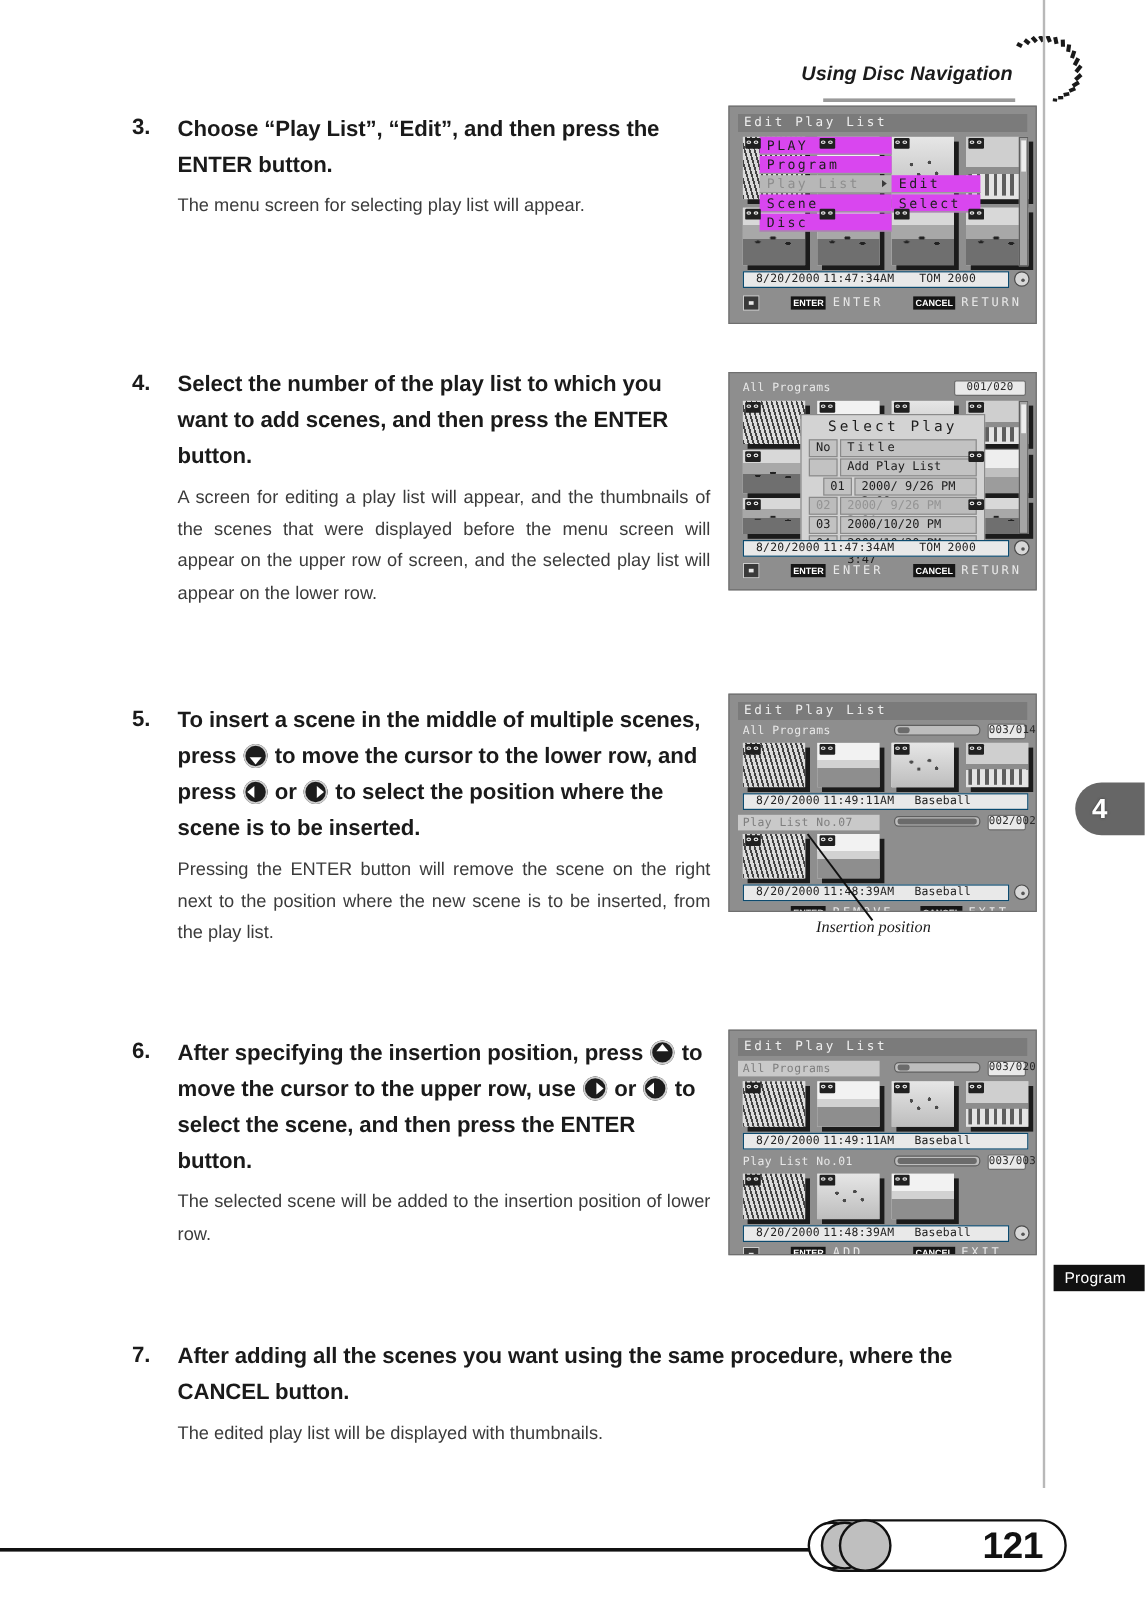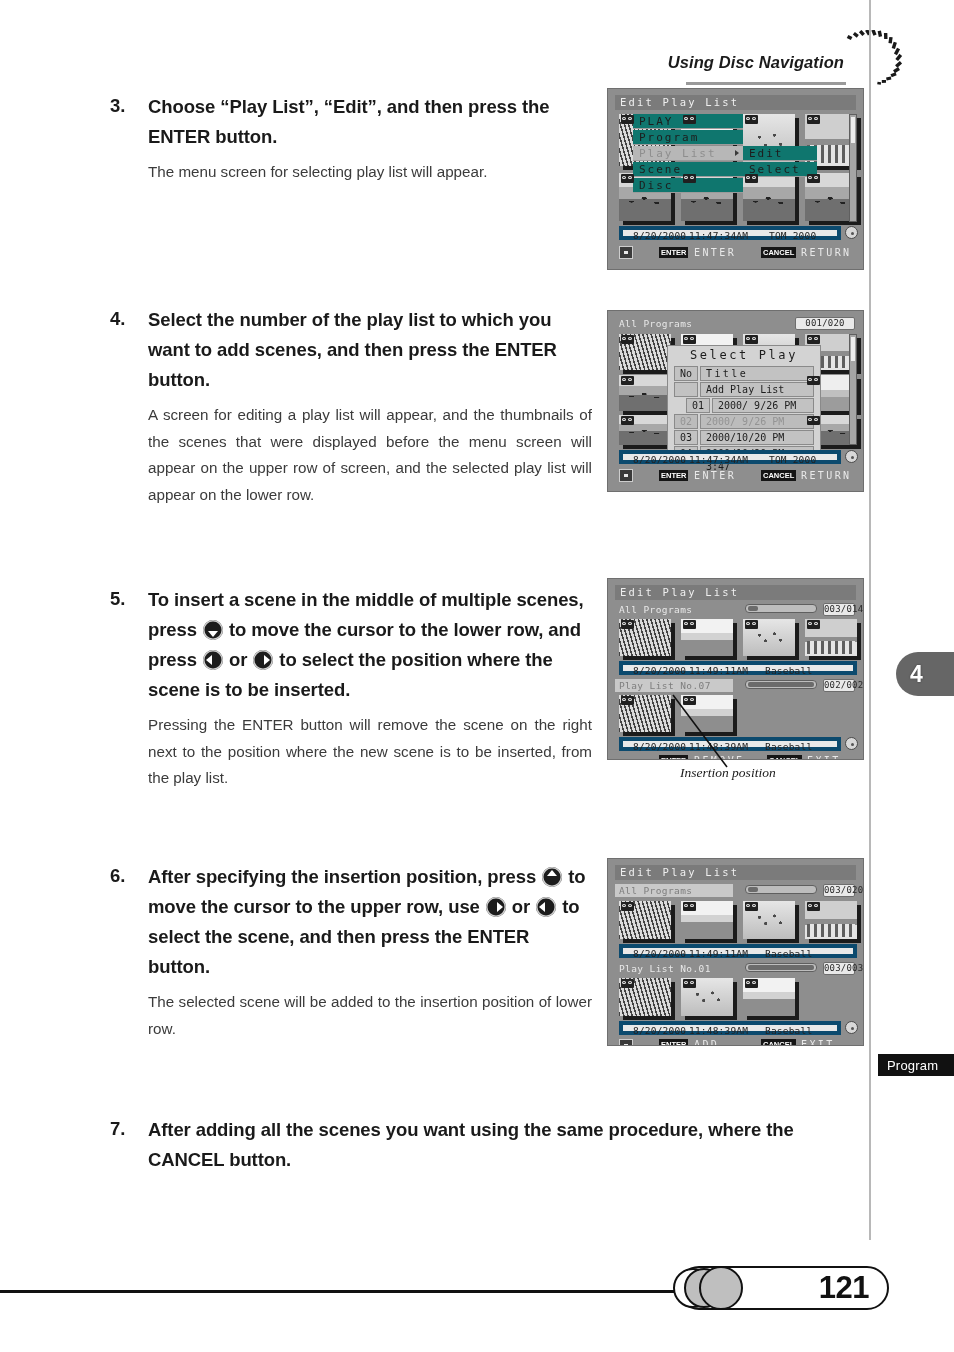--- a/index.html
+++ b/index.html
@@ -195,21 +195,21 @@
   .tex-players::after{
     content:"";position:absolute;left:10%;right:10%;top:34%;height:44%;
     background:
       radial-gradient(ellipse at 18% 60%,#222 0 2.4px,transparent 2.8px),
       radial-gradient(ellipse at 48% 44%,#222 0 2.4px,transparent 2.8px),
       radial-gradient(ellipse at 78% 66%,#222 0 2.4px,transparent 2.8px);
   }
 
   .statusbar{
     position:absolute;height:14px;background:#e9e9e9;color:#222222;
-    border:4px solid #0c4a6e;font-size:9.5px;line-height:12px;
+    border:1px solid #0c4a6e;font-size:9.5px;line-height:12px;
     box-sizing:border-box;letter-spacing:.2px;
   }
   .statusbar span{position:absolute;white-space:nowrap;}
   .guidebar{position:absolute;height:15px;left:0;right:0;}
   .guidebar .pad{
     position:absolute;left:4px;top:1px;width:14px;height:13px;
     background:#3a3a3a;border:1px solid #cdcdcd;box-sizing:border-box;
   }
   .guidebar .pad::after{
     content:"";position:absolute;left:4px;top:4px;width:4px;height:3px;
@@ -229,21 +229,21 @@
     background:#d8d8d8;border:1px solid #4a4a4a;box-sizing:border-box;
   }
   .discicon::after{
     content:"";position:absolute;left:4.5px;top:4.5px;width:3px;height:3px;
     border-radius:50%;background:#555;
   }
 
   
   .menu{position:absolute;}
   .menu-item{
-    position:absolute;left:0;height:15px;background:#0f766e;color:#1d1d1d;
+    position:absolute;left:0;height:15px;background:#d946ef;color:#1d1d1d;
     font-size:11px;line-height:15px;letter-spacing:2px;padding-left:6px;
     border-bottom:1px solid #9b9b9b;box-sizing:border-box;
   }
   .menu-item.dim{background:#b7b7b7;color:#8e8e8e;}
   .menu-item .arrow{
     position:absolute;right:4px;top:4px;width:0;height:0;
     border-style:solid;border-width:3.5px 0 3.5px 4px;
     border-color:transparent transparent transparent #3a3a3a;
   }
 
@@ -359,20 +359,21 @@
 
   <div class="step" style="top:862px;">
     <div class="num">6.</div>
     <div class="head"><span>After specifying the insertion position, press </span><span class="btn-ic up"></span><span> to move the cursor to the upper row, use </span><span class="btn-ic right"></span><span> or </span><span class="btn-ic left"></span><span> to select the scene, and then press the ENTER button.</span></div>
     <div class="body">The selected scene will be added to the insertion position of lower row.</div>
   </div>
 
   <div class="step wide" style="top:1115px;">
     <div class="num">7.</div>
     <div class="head">After adding all the scenes you want using the same procedure, where the CANCEL button.</div>
+    <div class="body">The edited play list will be displayed with thumbnails.</div>
   </div>
 
   <div class="figure" style="top:88px;">
     <div class="lcd" style="height:182px;">
       <div class="lcd-inner">
         <div class="lcd-title">Edit Play List</div>
 
         <div class="thumb" style="left:4px;top:19px;width:52px;height:52px;">
             <div class="tex-grass"></div>
             <div class="cam"></div>

